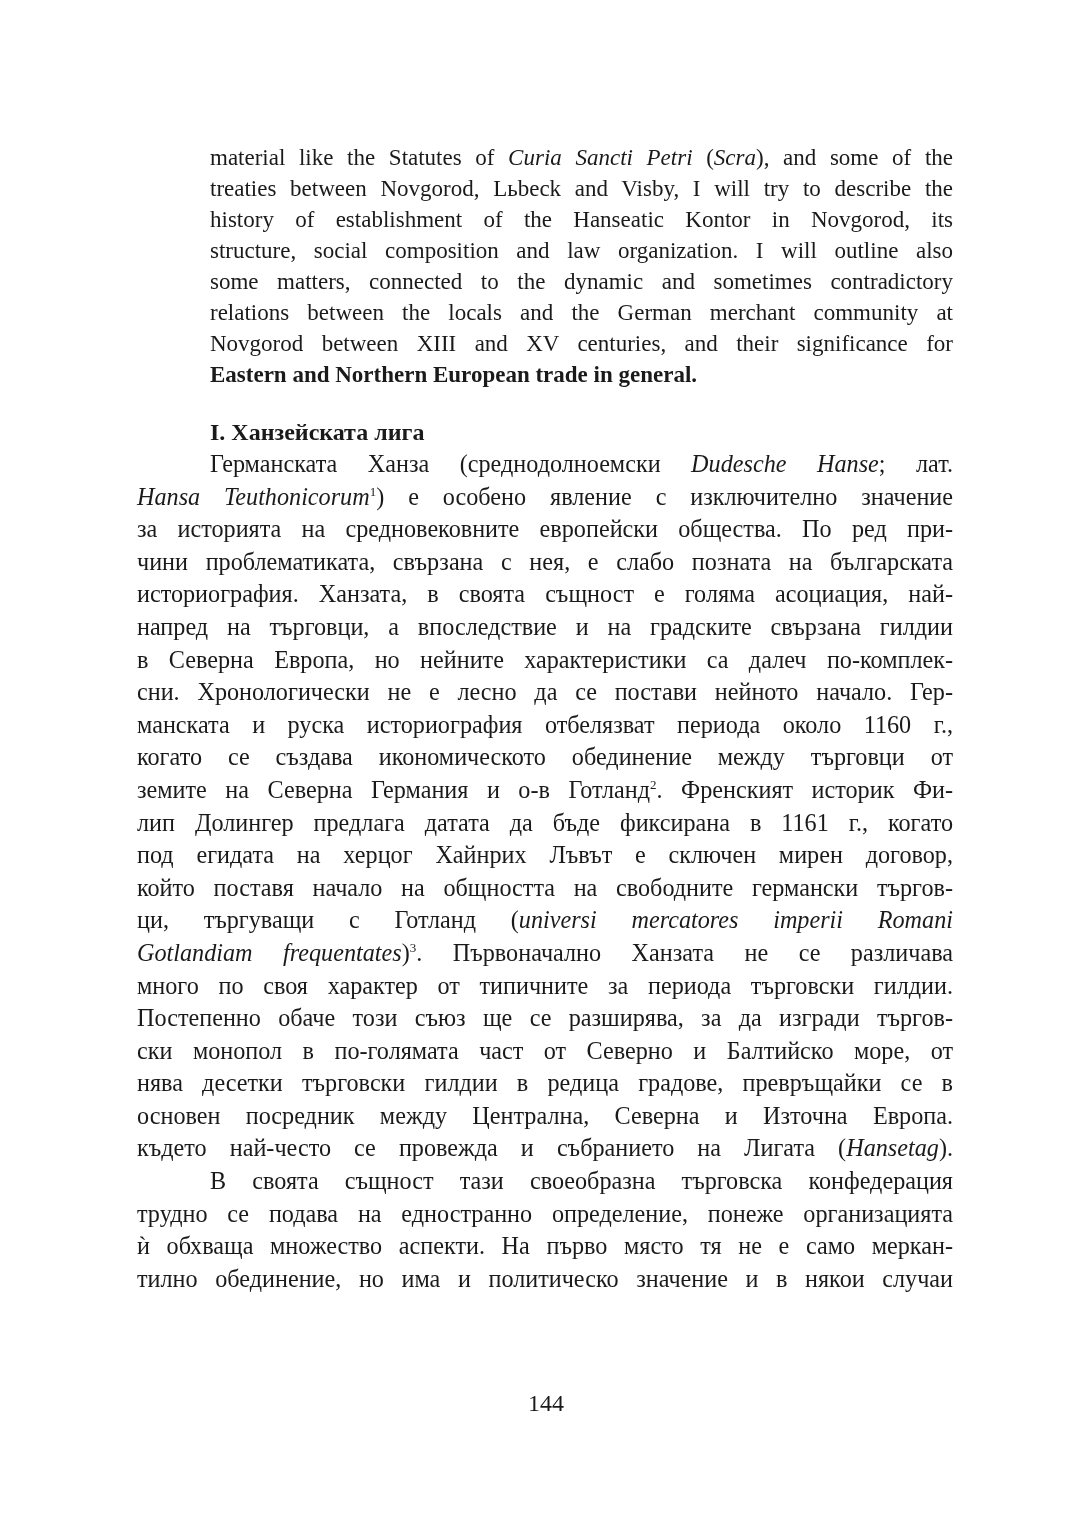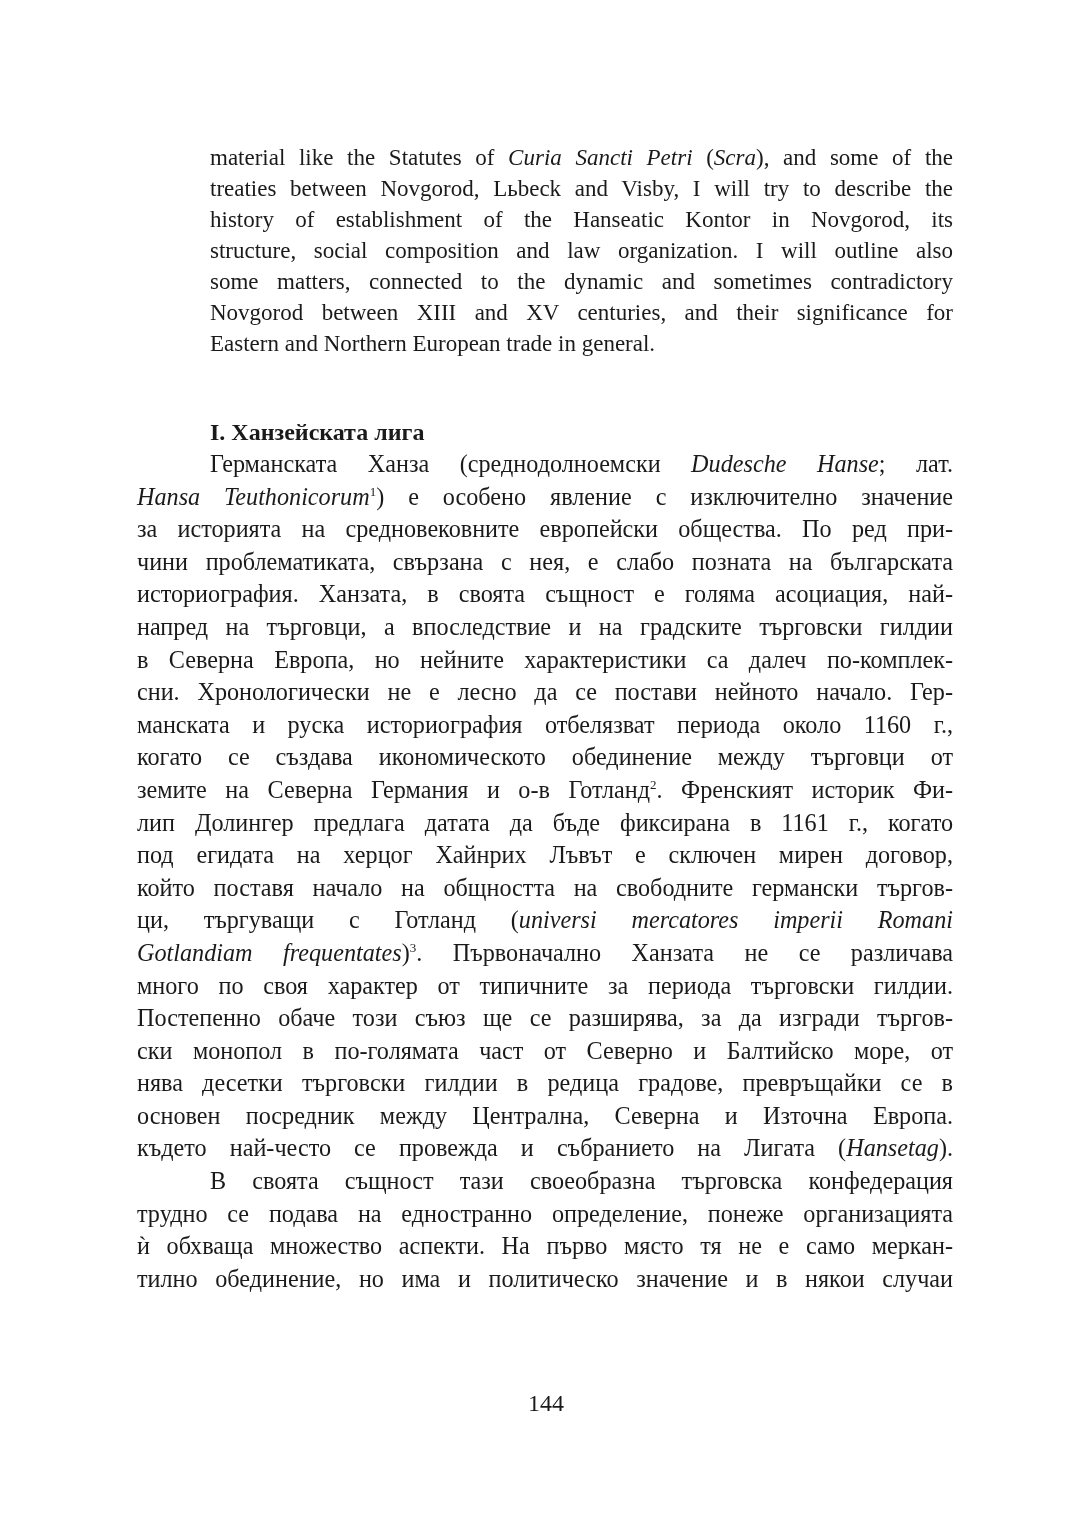--- a/index.html
+++ b/index.html
@@ -34,20 +34,21 @@
   .body-text .line {
     display: block;
     white-space: nowrap;
     text-align: justify;
     text-align-last: justify;
     overflow: visible;
   }
   .abstract .line.last,
   .body-text .line.last {
     text-align-last: left;
+    font-weight: bold;
   }
   .section-heading {
     position: absolute;
     left: 210px;
     top: 416px;
     font-size: 24px;
     line-height: 32px;
     font-weight: bold;
     white-space: nowrap;
   }
@@ -82,34 +83,35 @@
 <body>
 
 <div class="page">
 
   <div class="abstract">
     <span class="line"><span>material like the Statutes of </span><i>Curia Sancti Petri</i><span> (</span><i>Scra</i><span>), and some of the</span></span>
     <span class="line">treaties between Novgorod, Lьbeck and Visby, I will try to describe the</span>
     <span class="line">history of establishment of the Hanseatic Kontor in Novgorod, its</span>
     <span class="line">structure, social composition and law organization. I will outline also</span>
     <span class="line">some matters, connected to the dynamic and sometimes contradictory</span>
+    <span class="line">relations between the locals and the German merchant community at</span>
     <span class="line">Novgorod between XIII and XV centuries, and their significance for</span>
     <span class="line last">Eastern and Northern European trade in general.</span>
   </div>
 
   <div class="section-heading">I. Ханзейската лига</div>
 
   <div class="body-text">
 
     <span class="line indent"><span>Германската Ханза (среднодолноемски </span><i>Dudesche Hanse</i><span>; лат.</span></span>
     <span class="line"><i>Hansa Teuthonicorum</i><sup>1</sup><span>) е особено явление с изключително значение</span></span>
     <span class="line">за историята на средновековните европейски общества. По ред при-</span>
     <span class="line">чини проблематиката, свързана с нея, е слабо позната на българската</span>
     <span class="line">историография. Ханзата, в своята същност е голяма асоциация, най-</span>
-    <span class="line">напред на търговци, а впоследствие и на градските търговски гилдии</span>
+    <span class="line">напред на търговци, а впоследствие и на градските свързана гилдии</span>
     <span class="line">в Северна Европа, но нейните характеристики са далеч по-комплек-</span>
     <span class="line">сни. Хронологически не е лесно да се постави нейното начало. Гер-</span>
     <span class="line">манската и руска историография отбелязват периода около 1160 г.,</span>
     <span class="line">когато се създава икономическото обединение между търговци от</span>
     <span class="line"><span>земите на Северна Германия и о-в Готланд</span><sup>2</sup><span>. Френският историк Фи-</span></span>
     <span class="line">лип Долингер предлага датата да бъде фиксирана в 1161 г., когато</span>
     <span class="line">под егидата на херцог Хайнрих Лъвът е сключен мирен договор,</span>
     <span class="line">който поставя начало на общността на свободните германски търгов-</span>
     <span class="line"><span>ци, търгуващи с Готланд (</span><i>universi mercatores imperii Romani</i></span>
     <span class="line"><i>Gotlandiam frequentates</i><span>)</span><sup>3</sup><span>. Първоначално Ханзата не се различава</span></span>

